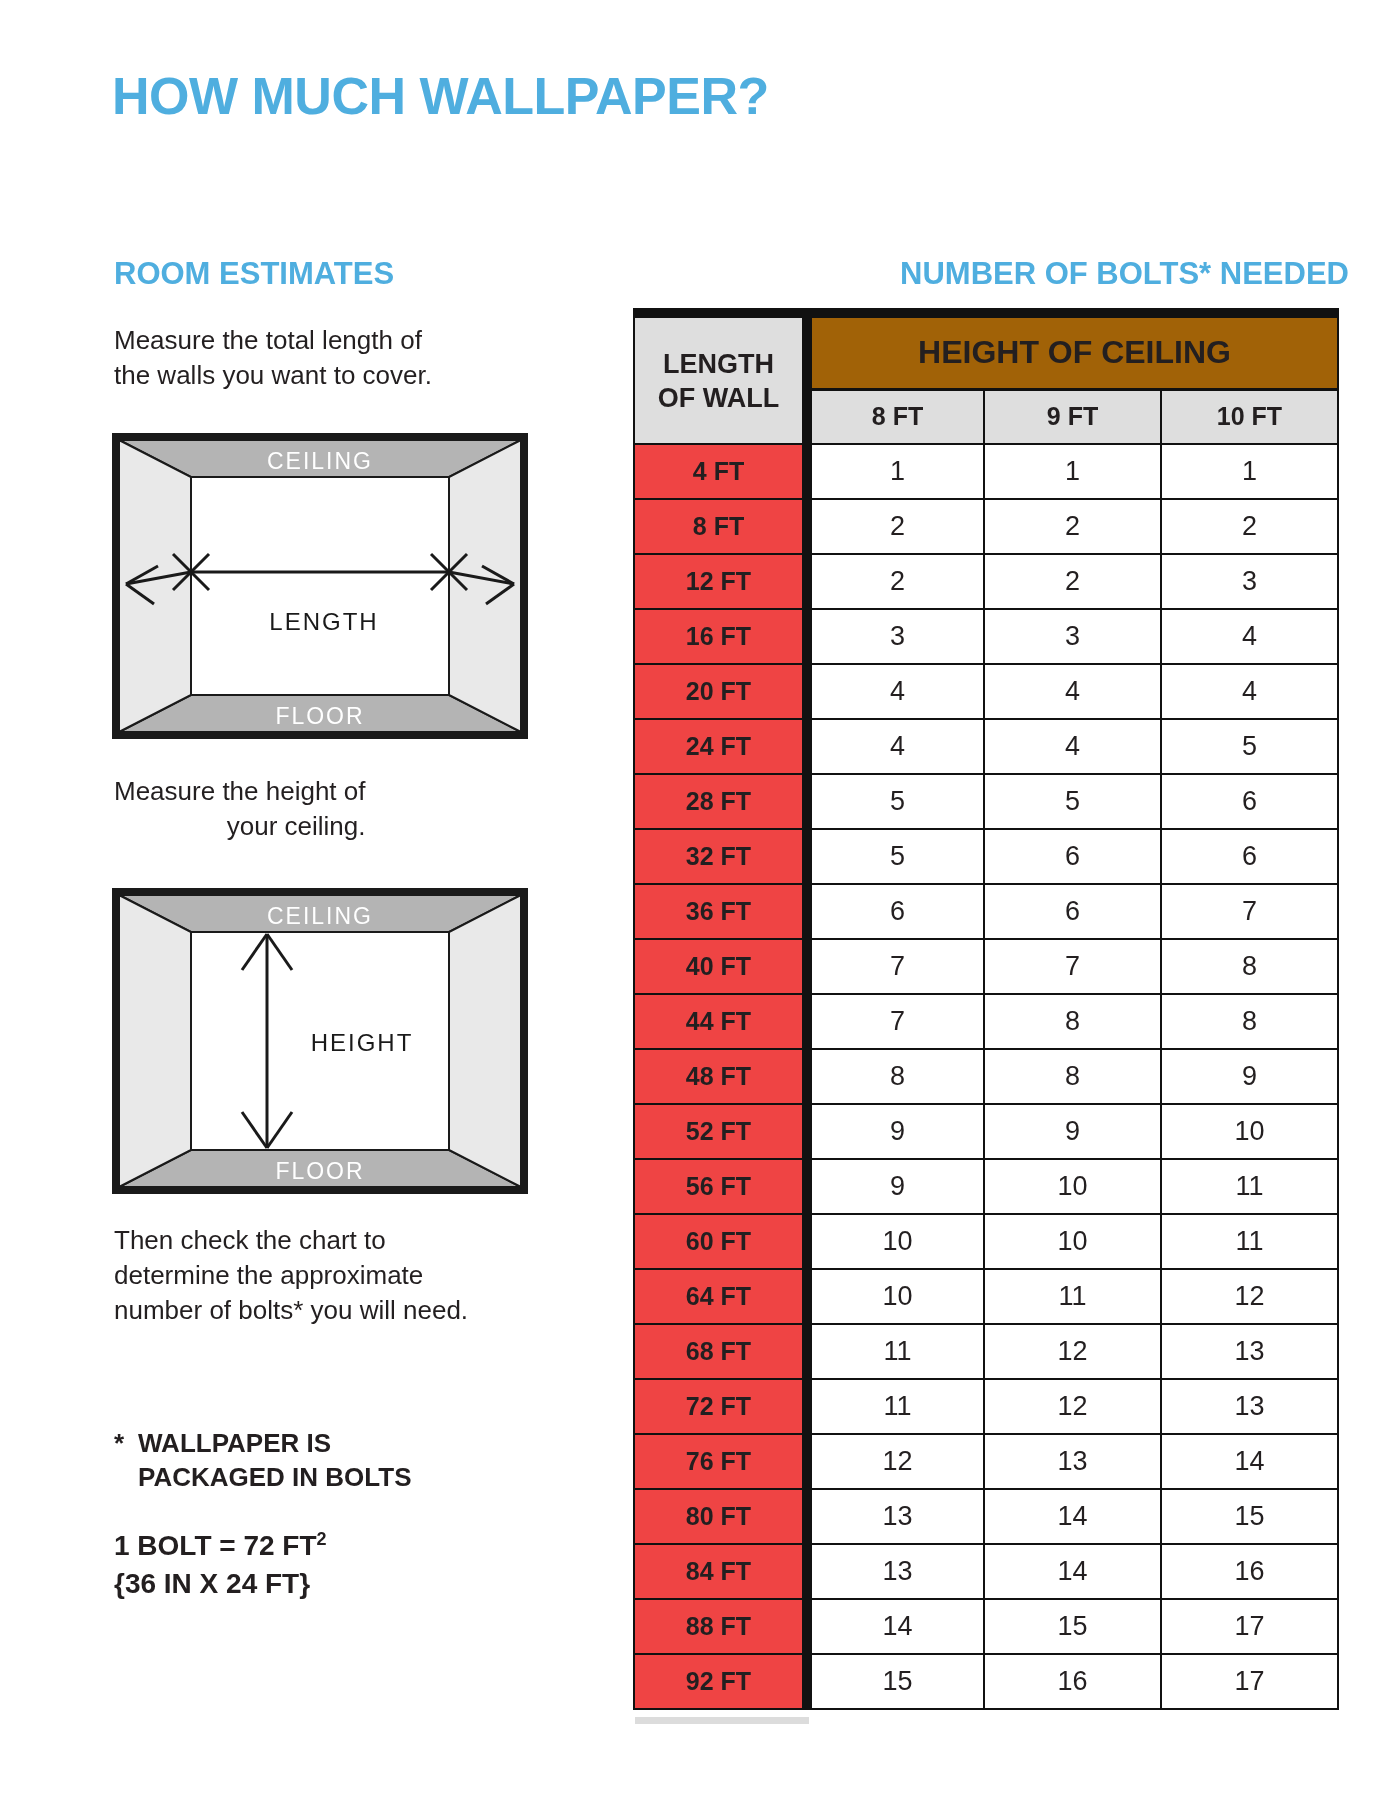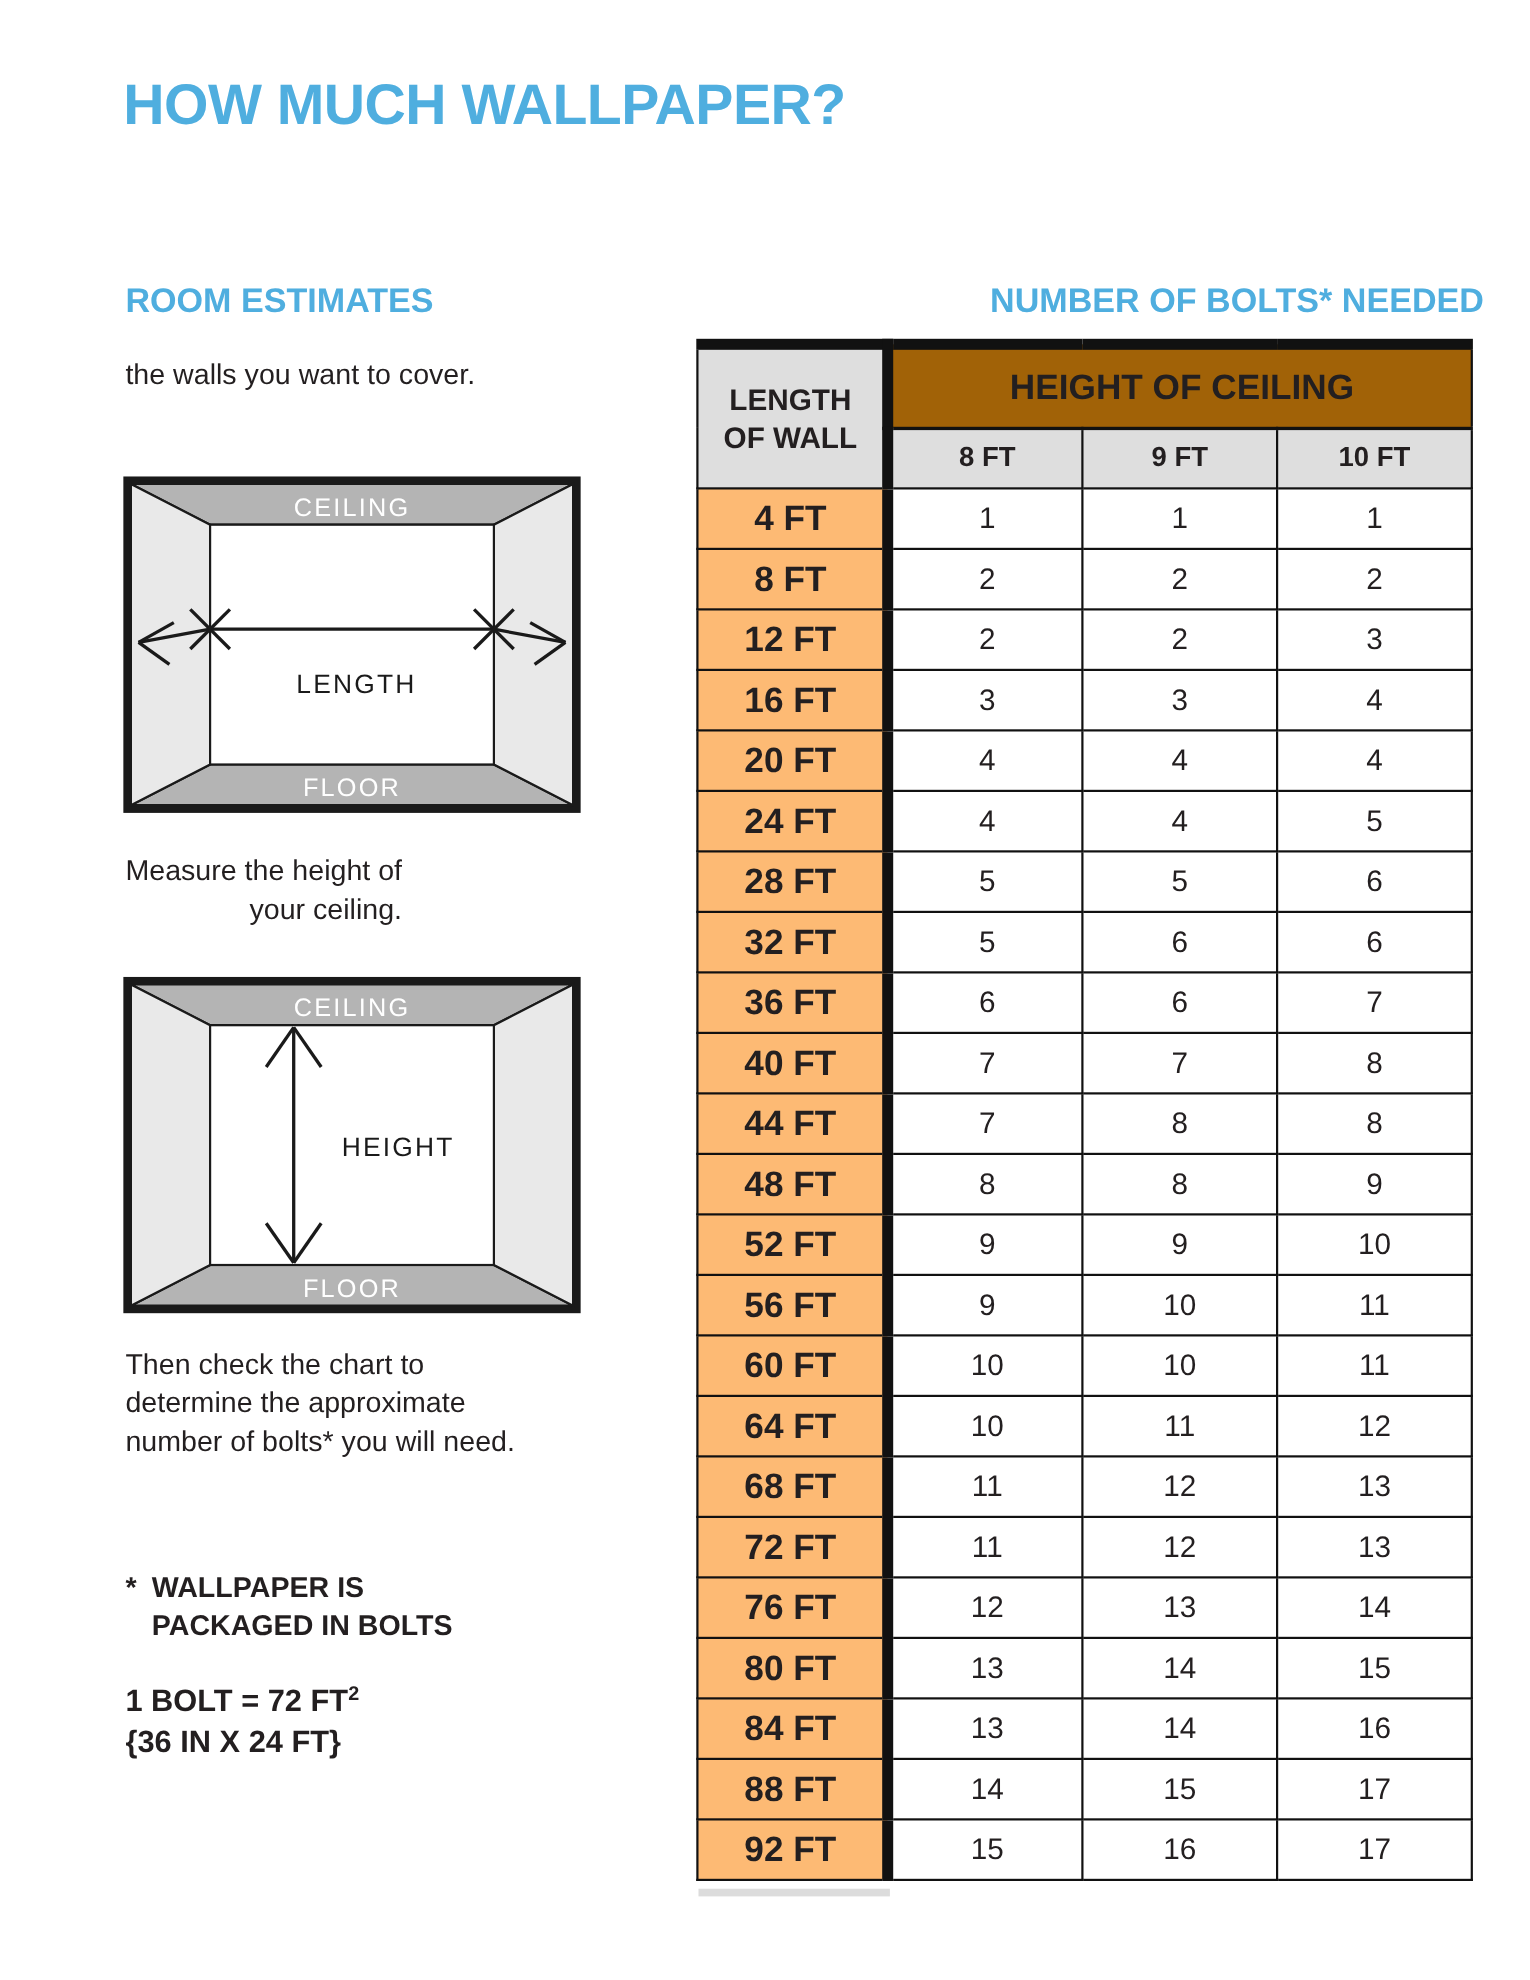--- a/index.html
+++ b/index.html
@@ -39,38 +39,39 @@
     border-right:10px solid #111;border-bottom:2px solid #111;
     font-size:27px;font-weight:bold;line-height:34px;}
   th.group{background:#a16207;border-top:10px solid #111;border-right:2px solid #111;
     border-bottom:3px solid #111;font-size:32px;font-weight:bold;}
   tr.grouprow{height:76px;}
   tr.subrow{height:55px;}
   th.sub{background:#dedede;border-bottom:2px solid #111;border-right:2px solid #111;
     font-size:25px;font-weight:bold;}
   th.sub.last{border-right:2px solid #111;}
   .bolts-table tbody tr{height:55px;}
-  td.rowlabel{background:#fdba74;border:2px solid #111;border-right:10px solid #111;
-    font-size:32px;font-weight:bold;}
+  td.rowlabel{background:#ef4444;border:2px solid #111;border-right:10px solid #111;
+    font-size:25px;font-weight:bold;}
   td.val{background:#fff;border:2px solid #111;font-size:27px;}
   .tbl-foot-strip{position:absolute;left:603px;top:1717px;width:174px;height:7px;background:#dcdcdc;}
 
   svg text{font-family:"Liberation Sans","DejaVu Sans",sans-serif;}
 </style>
 </head>
 <body>
 
 <div class="page">
 
   <div class="page-title">HOW MUCH WALLPAPER?</div>
 
   <div class="sec-heading room-estimates">ROOM ESTIMATES</div>
   <div class="sec-heading bolts-heading">NUMBER OF BOLTS* NEEDED</div>
 
   <div class="body-text para1">
+    <div>Measure the total length of</div>
     <div>the walls you want to cover.</div>
   </div>
 
   <svg class="diagram diagram1" width="416" height="306" viewBox="0 0 416 306">
     <rect x="0" y="0" width="416" height="306" fill="#1a1a1a"></rect>
     <polygon points="7,7 409,7 337,44 79,44" fill="#b4b4b4" stroke="#1a1a1a" stroke-width="2"></polygon>
     <polygon points="7,299 79,262 337,262 409,299" fill="#b4b4b4" stroke="#1a1a1a" stroke-width="2"></polygon>
     <polygon points="7,7 79,44 79,262 7,299" fill="#e9e9e9" stroke="#1a1a1a" stroke-width="2"></polygon>
     <polygon points="409,7 337,44 337,262 409,299" fill="#e9e9e9" stroke="#1a1a1a" stroke-width="2"></polygon>
     <rect x="79" y="44" width="258" height="218" fill="#ffffff" stroke="#1a1a1a" stroke-width="2"></rect>

